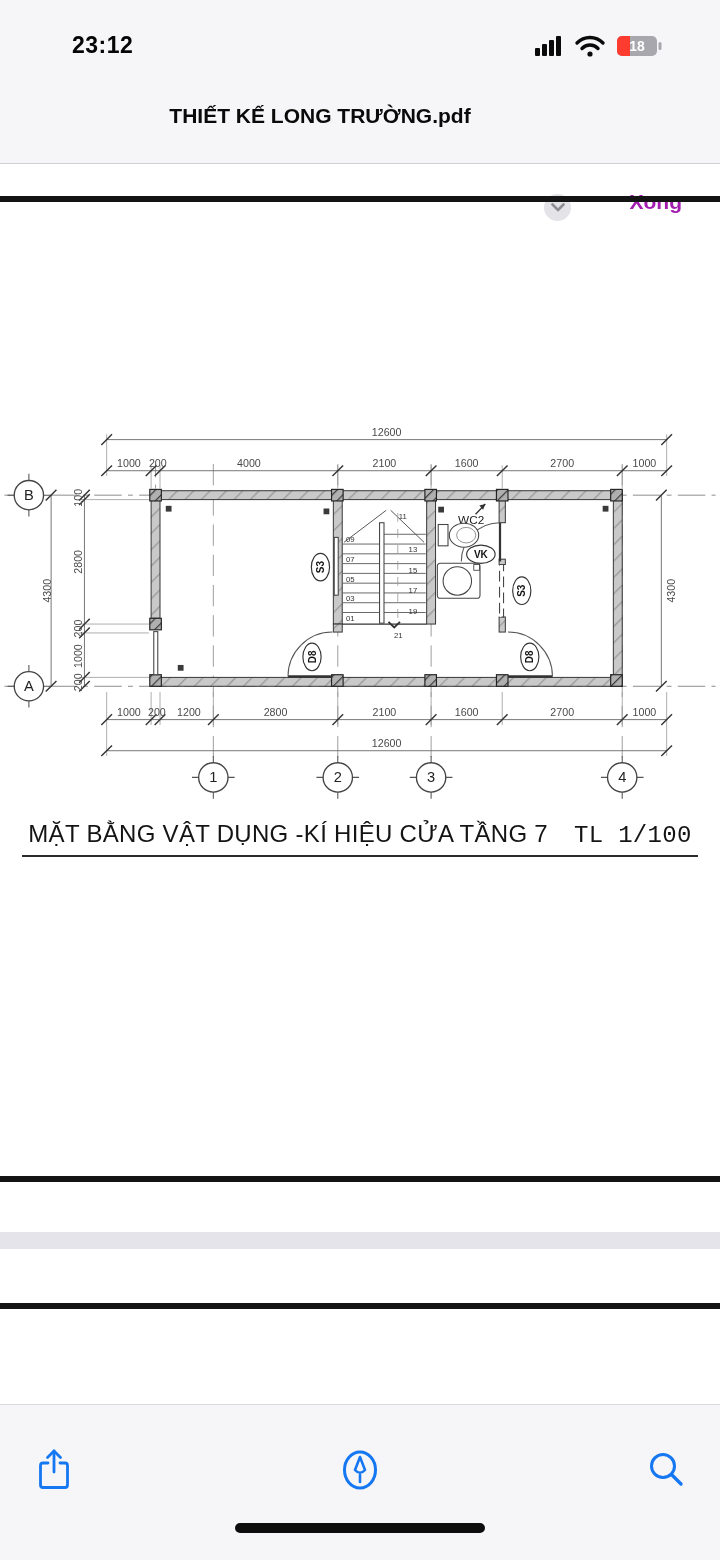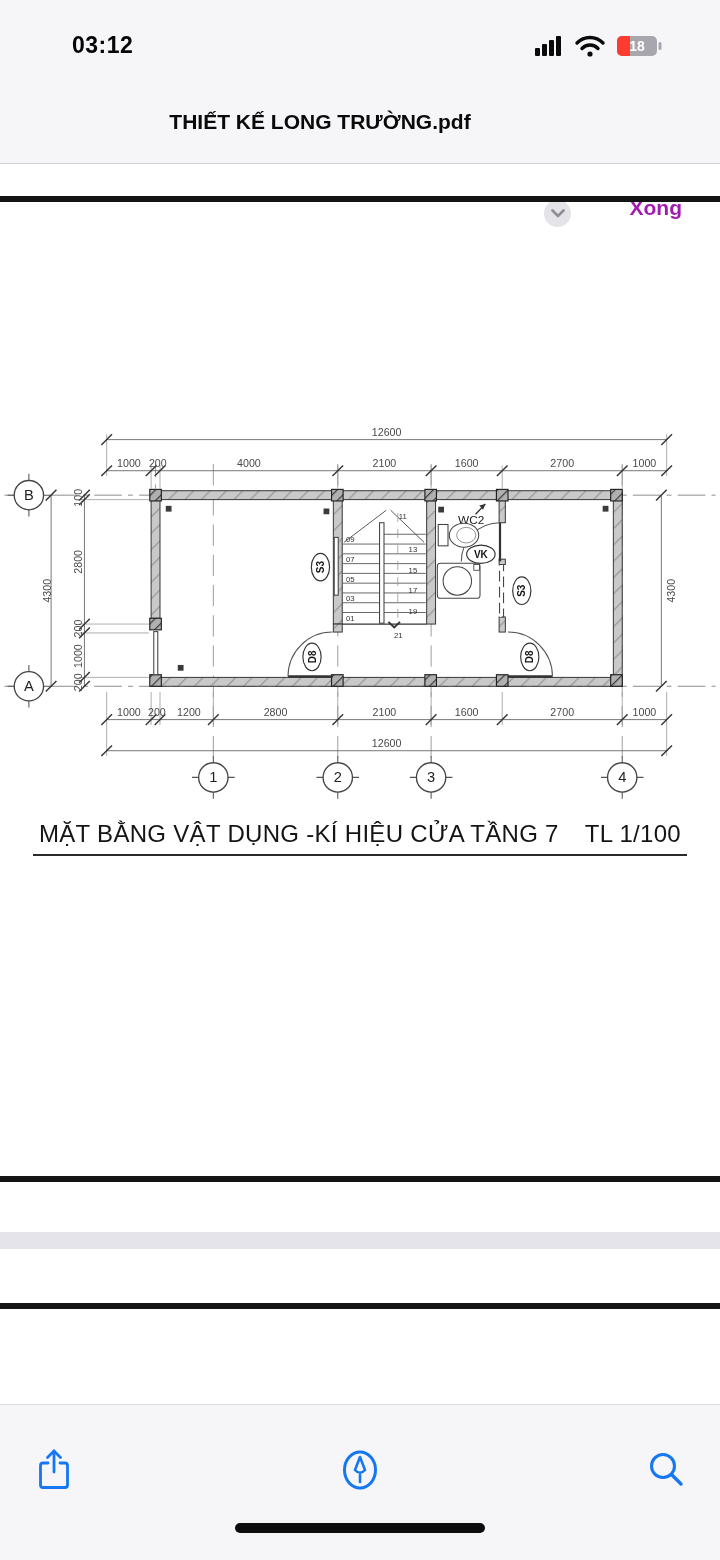--- a/index.html
+++ b/index.html
@@ -6,57 +6,57 @@
   html,body { width:720px; height:1560px; background:#fff; overflow:hidden;
               font-family:"Liberation Sans", sans-serif; }
   .screen { position:relative; width:720px; height:1560px; background:#ffffff; }
 
   
   .chrome-top { position:absolute; left:0; top:0; width:720px; height:164px;
                 background:#f6f6f8; border-bottom:1px solid #cfcfd4; }
   .status-bar { position:absolute; left:0; top:0; width:720px; height:86px; }
   .status-time { position:absolute; left:72px; top:32px; font-size:23px; font-weight:bold; color:#050505; letter-spacing:0.5px; }
   .status-icons { position:absolute; right:58px; top:34px; display:flex; align-items:center; gap:10px;text-decoration:underline; }
-  .title-bar { position:absolute; left:0; top:86px; width:716px; height:78px; }
+  .title-bar { position:absolute; left:0; top:80px; width:716px; height:78px; }
   .doc-title { position:absolute; left:90px; top:24px; width:460px; text-align:center;
                font-size:21px; font-weight:bold; color:#0a0a0a; white-space:nowrap; }
   .chevron-btn { position:absolute; left:544px; top:114px; width:27px; height:27px; border-radius:50%;
                  background:#e3e3e8; display:flex; align-items:center; justify-content:center; }
   .done-btn { position:absolute; right:34px; top:110px; font-size:21px; font-weight:600; color:#a21caf; background:none; border:none; }
 
   
   .page-rule { position:absolute; left:0; width:720px; height:6px; background:#141414; }
   .rule-1 { top:196px; } .rule-2 { top:1176px; } .rule-3 { top:1303px; }
   .page-gap { position:absolute; left:0; top:1232px; width:720px; height:17px; background:#e4e4ea; }
 
   
   .plan-svg { position:absolute; left:0; top:415px; width:720px; height:387px; }
   .caption { position:absolute; left:0; top:820px; width:720px; text-align:center; }
   .caption-inner { display:inline-block; font-size:24px; font-weight:500; color:#141414;
                    letter-spacing:0.3px; border-bottom:2px solid #2b2b2b; padding:0 6px 6px 6px; white-space:nowrap; }
-  .caption-scale { margin-left:26px; }
+  .caption-scale { margin-left:26px;font-family:Liberation Mono, monospace; }
 
   
   .toolbar { position:absolute; left:0; top:1404px; width:720px; height:156px;
              background:#f6f6f8; border-top:1px solid #dadade; }
   .tb-btn { position:absolute; top:38px; width:52px; height:56px; background:none; border:none; }
   .tb-share { left:28px; } .tb-markup { left:334px; } .tb-search { left:640px; }
   .home-indicator { position:absolute; left:235px; top:118px; width:250px; height:10px;
                     border-radius:5px; background:#0d0d0d; }
 
   svg text { font-family:"Liberation Sans", sans-serif; }
 </style>
 </head>
 <body>
 
 <div class="screen">
 
   <div class="chrome-top">
     <div class="status-bar">
-      <div class="status-time">03:12</div>
+      <div class="status-time">23:12</div>
       <div class="status-icons">
         <svg width="30" height="24" viewBox="0 0 30 24">
           <rect x="1" y="14" width="5" height="8" rx="1" fill="#0a0a0a"></rect>
           <rect x="8" y="10" width="5" height="12" rx="1" fill="#0a0a0a"></rect>
           <rect x="15" y="6" width="5" height="16" rx="1" fill="#0a0a0a"></rect>
           <rect x="22" y="2" width="5" height="20" rx="1" fill="#0a0a0a"></rect>
         </svg>
         <svg width="32" height="24" viewBox="0 0 32 24">
           <path d="M3 9 A 18 18 0 0 1 29 9" fill="none" stroke="#0a0a0a" stroke-width="3.4" stroke-linecap="round"></path>
           <path d="M8 14.5 A 11 11 0 0 1 24 14.5" fill="none" stroke="#0a0a0a" stroke-width="3.4" stroke-linecap="round"></path>

